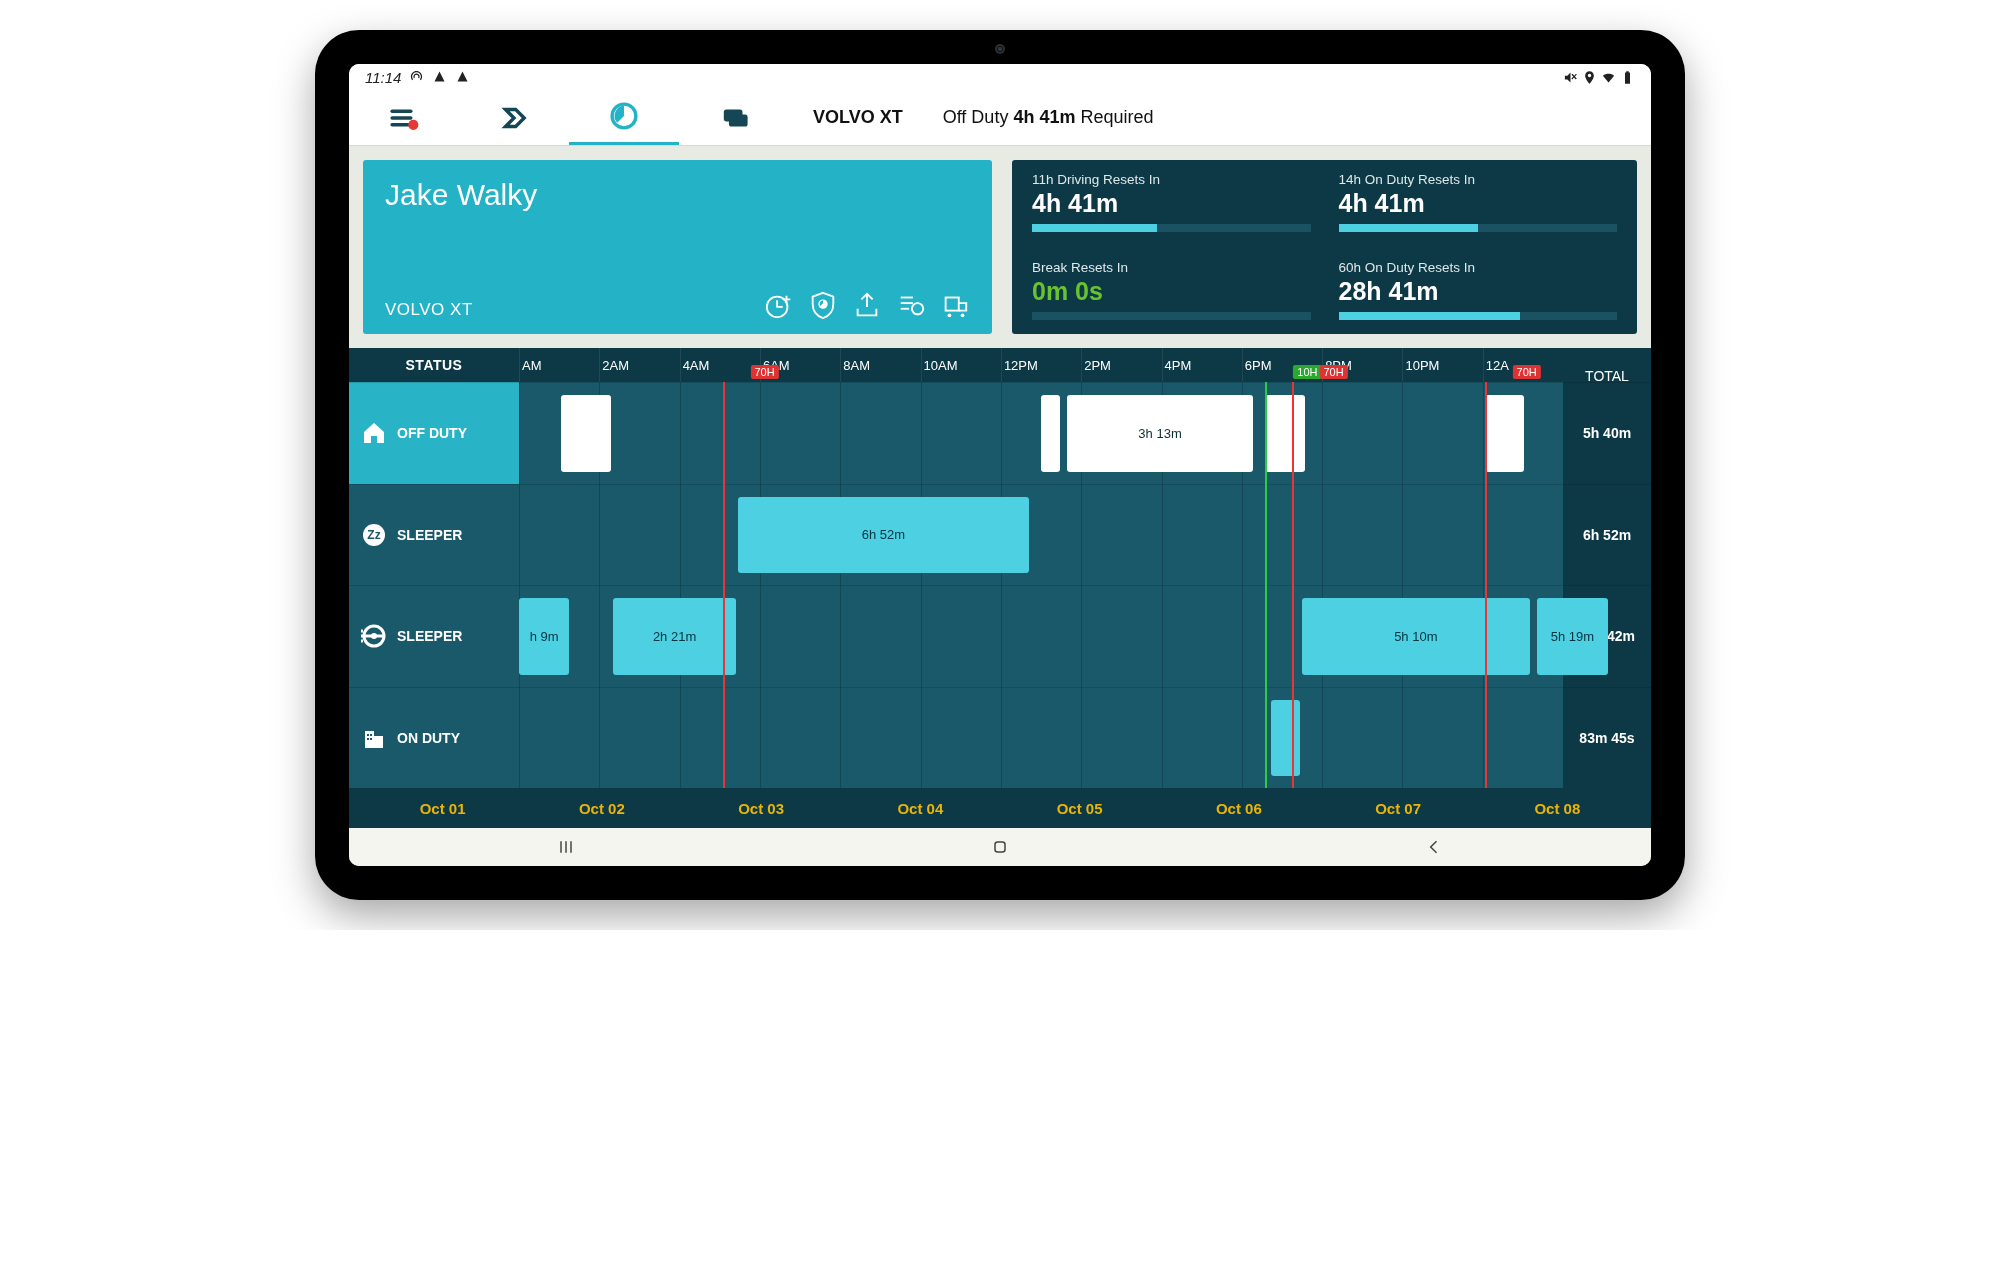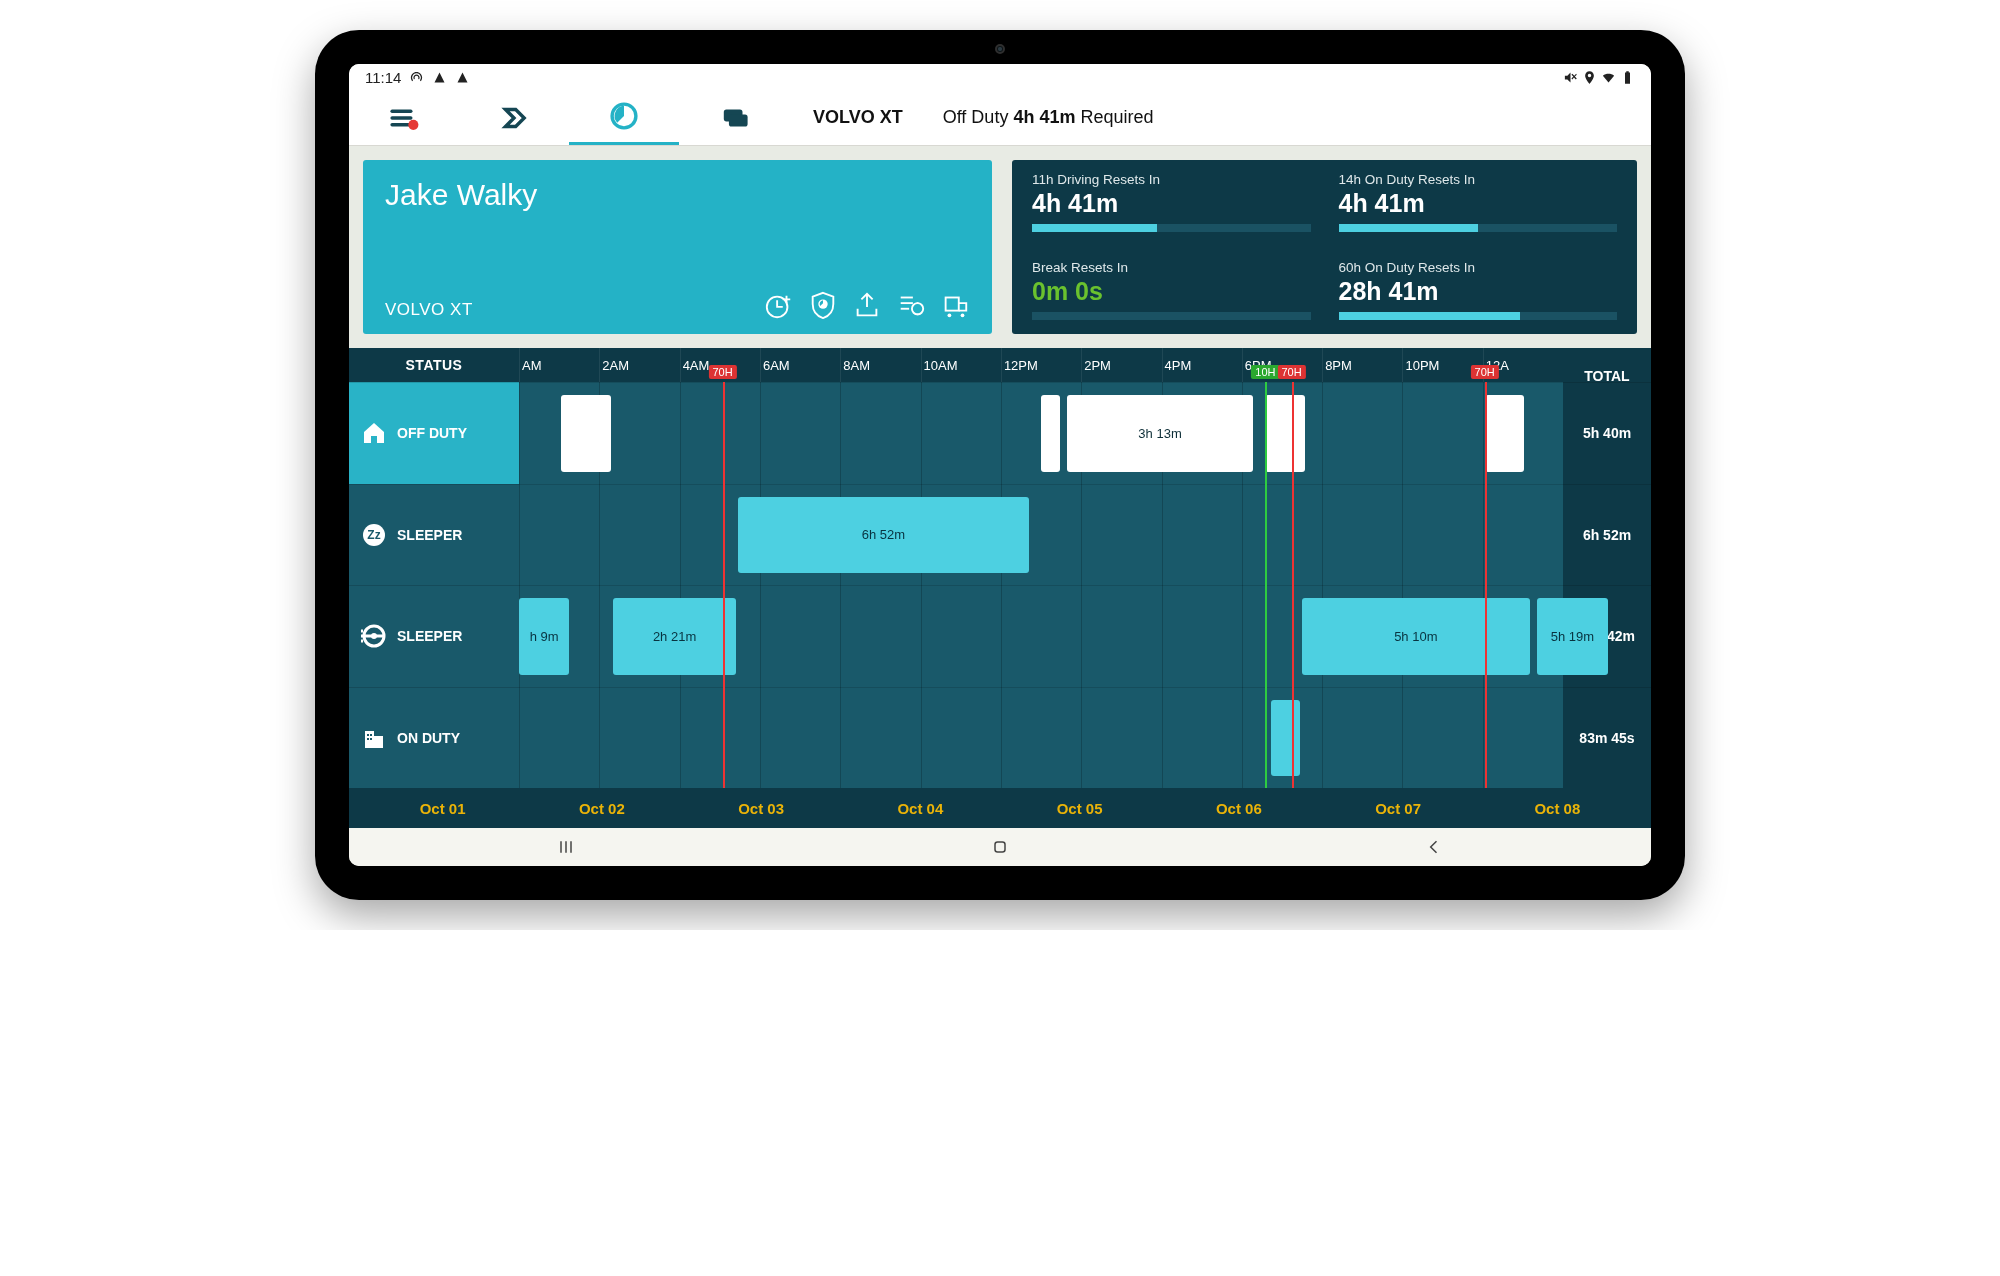--- a/index.html
+++ b/index.html
@@ -39,21 +39,21 @@
     overflow:hidden;
     display:flex; flex-direction:column;
     position:relative;
   }
   
   .status-strip{
     height:26px; background:#fff;
     display:flex; justify-content:space-between; align-items:center;
     padding:0 16px; font-size:15px; color:#222;
   }
-  .status-left{display:flex; gap:8px; align-items:center;}
+  .status-left{display:flex; gap:8px; align-items:flex-start;font-style:italic;}
   .status-right{display:flex; gap:4px; align-items:center;}
   .mini-ico{width:15px;height:15px;fill:#222;}
   
   .topbar{
     height:56px; background:#fff;
     display:flex; align-items:stretch;
     border-bottom:1px solid #d8d8d2;
   }
   .tab-btn{
     width:110px; display:flex; justify-content:center; align-items:center;
@@ -95,21 +95,21 @@
     flex:1; display:flex; flex-direction:column;
     font-size:14px;
   }
   .time-header{
     display:flex; align-items:stretch; height:34px; color:#fff;
     background:var(--teal-dark);
   }
   .status-col{width:170px; display:flex;justify-content:center;align-items:center; font-weight:700; letter-spacing:.5px; background:var(--teal-dark);}
   .hours-col{flex:1; position:relative; display:flex;}
   .hour-cell{flex:1; display:flex;justify-content:flex-start;align-items:center; font-size:13px; border-left:1px solid rgba(255,255,255,.08); padding-left:2px;}
-  .total-col{width:88px; display:flex;justify-content:center;align-items:center; font-weight:700; background:var(--teal-dark);margin-top:22px;}
+  .total-col{width:88px; display:flex;justify-content:center;align-items:center; font-weight:400; background:var(--teal-dark);margin-top:22px;}
   .gantt-body{display:flex; flex:1; background:var(--teal-mid); position:relative;}
   .labels{width:170px; display:flex; flex-direction:column;}
   .row-label{
     flex:1; display:flex; align-items:center; gap:10px; padding-left:12px;
     color:#fff; font-weight:700; font-size:14px;
     background:var(--teal-mid); border-top:1px solid rgba(0,0,0,.15);
   }
   .row-label.active{background:#29b3c7;}
   .row-label svg{width:26px;height:26px;fill:#fff;}
   .lanes{flex:1; position:relative; display:flex; flex-direction:column;}
@@ -123,21 +123,21 @@
     border-radius:3px;
   }
   .seg.white{background:#fff;}
   .seg.teal{background:var(--teal-light); color:#083340;}
   .vgrid{position:absolute; inset:0; display:flex; pointer-events:none;}
   .vgrid div{flex:1; border-left:1px solid rgba(8,38,46,.35);}
   .marker-line{position:absolute; top:0; bottom:0; width:2px; background:#e33; pointer-events:none;}
   .marker-line.green{background:#2ecc40;}
   .marker-tag{
     position:absolute; top:-17px; transform:translateX(-50%);
-    font-size:11px; color:#fff; background:#d33; padding:1px 4px; border-radius:2px; white-space:nowrap;
+    font-size:11px; color:#fff; background:#d33; padding:1px 4px; border-radius:2px; white-space:nowrap;margin-left:42px;
   }
   .marker-tag.green{background:#2aa82f;}
   
   .date-row{
     height:40px; background:var(--teal-dark); color:#eab308;
     display:flex; align-items:center; padding:0 14px;
     font-size:15px; font-weight:600;
   }
   .date-row span{flex:1; text-align:center;}
   

